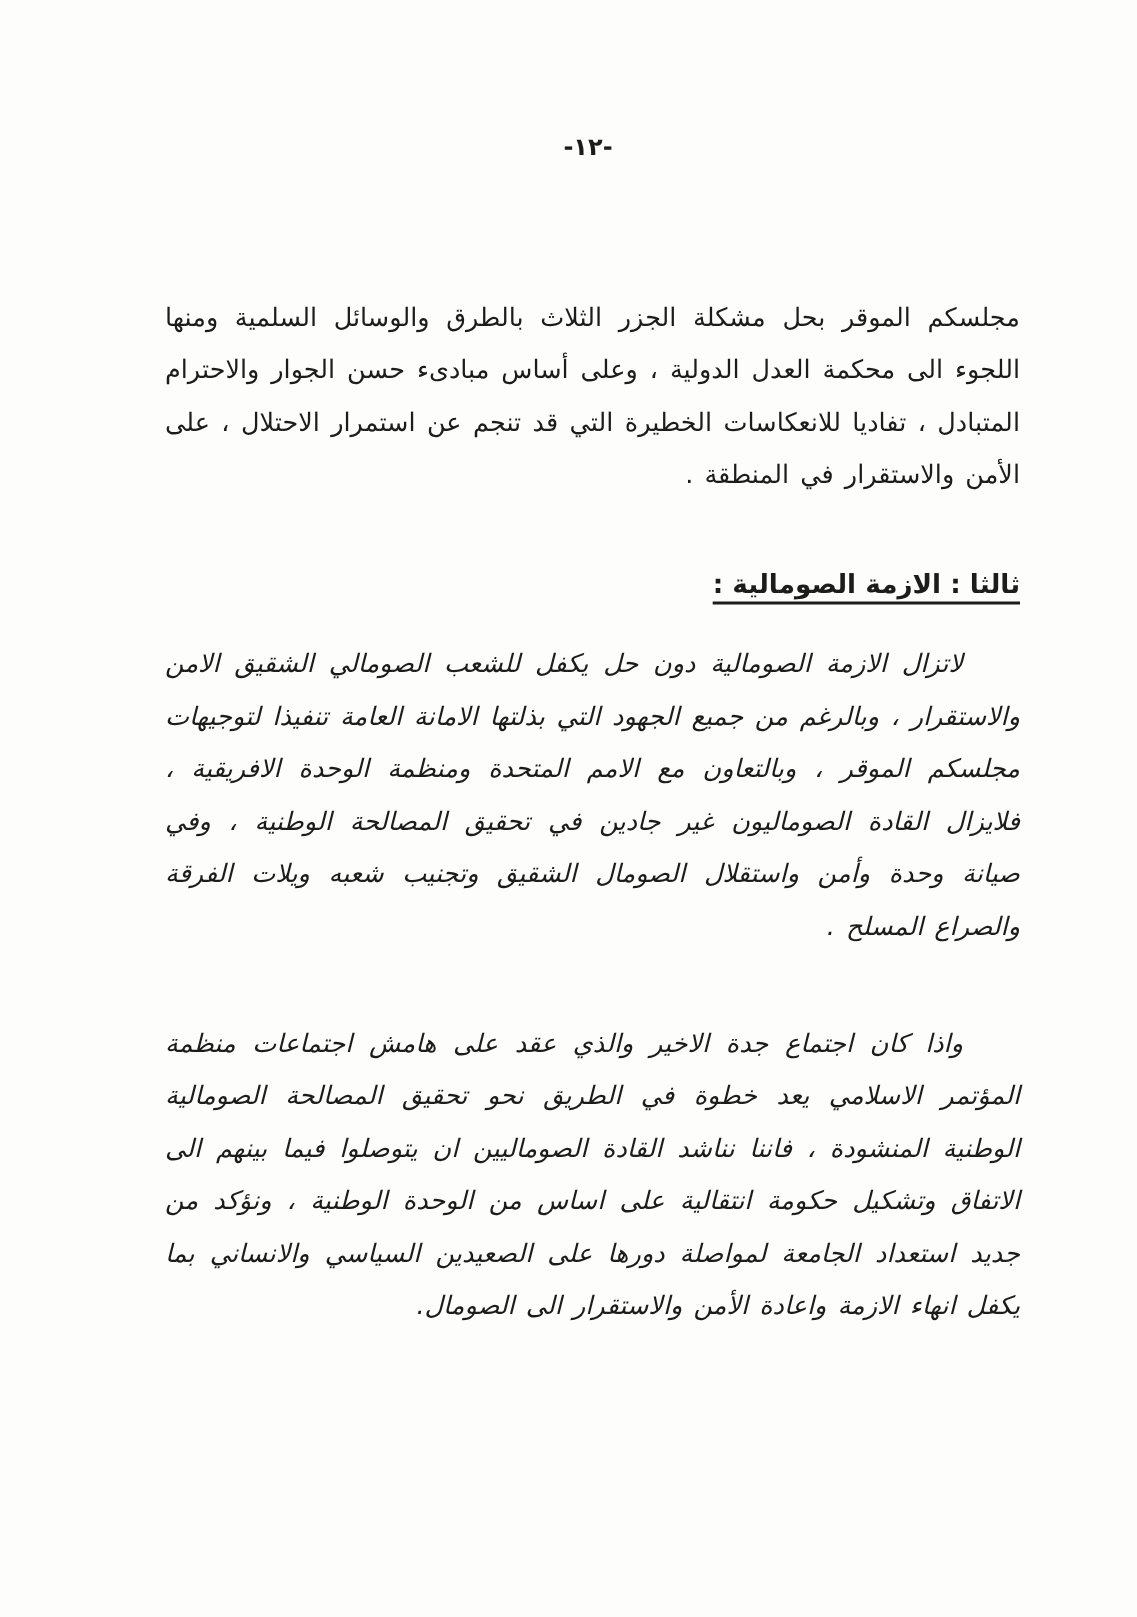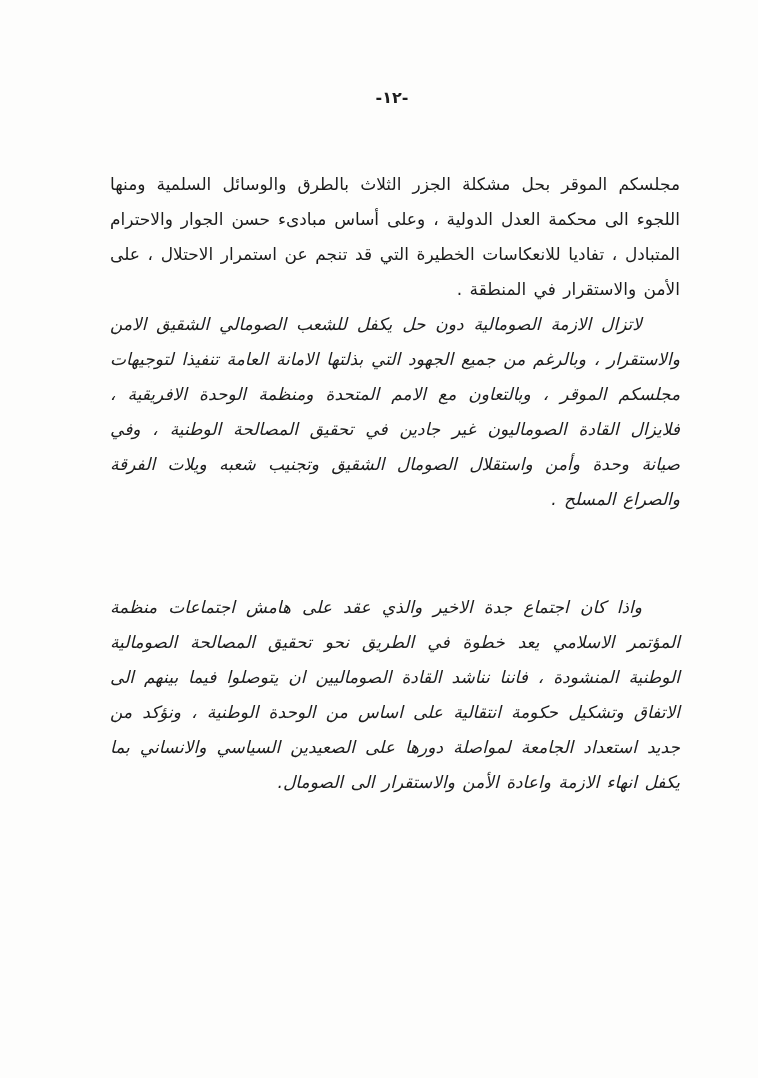--- a/index.html
+++ b/index.html
@@ -35,52 +35,53 @@
   }
   p.para {
     margin: 0;
     font-size: 17px;
     line-height: 35px;
     text-align: justify;
     text-justify: inter-word;
     word-spacing: 2px;
   }
   p.para-first {
-    margin-top: 60px;
+    margin-top: 88px;
   }
   p.para-indent {
     text-indent: 38px;
     font-style: italic;
   }
   h2.section-heading {
     margin: 45px 0 26px 0;
     font-size: 17.5px;
     font-weight: bold;
     text-decoration: underline;
     text-underline-offset: 6px;
     text-decoration-thickness: 1.5px;
   }
   p.para-mid {
     margin-top: 0;
   }
   p.para-last {
-    margin-top: 73px;
+    margin-top: 43px;
   }
 </style>
 </head>
 <body>
 
 <div class="page">
 
   <div class="page-number">-١٢-</div>
 
   <div class="content">
 
     <p class="para para-first">مجلسكم الموقر بحل مشكلة الجزر الثلاث بالطرق والوسائل السلمية ومنها اللجوء الى محكمة العدل الدولية ، وعلى أساس مبادىء حسن الجوار والاحترام المتبادل ، تفاديا للانعكاسات الخطيرة التي قد تنجم عن استمرار الاحتلال ، على الأمن والاستقرار في المنطقة .</p>
 
+    <h2 class="section-heading">ثالثا : الازمة الصومالية :</h2>
 
     <p class="para para-mid para-indent">لاتزال الازمة الصومالية دون حل يكفل للشعب الصومالي الشقيق الامن والاستقرار ، وبالرغم من جميع الجهود التي بذلتها الامانة العامة تنفيذا لتوجيهات مجلسكم الموقر ، وبالتعاون مع الامم المتحدة ومنظمة الوحدة الافريقية ، فلايزال القادة الصوماليون غير جادين في تحقيق المصالحة الوطنية ، وفي صيانة وحدة وأمن واستقلال الصومال الشقيق وتجنيب شعبه ويلات الفرقة والصراع المسلح .</p>
 
     <p class="para para-last para-indent">واذا كان اجتماع جدة الاخير والذي عقد على هامش اجتماعات منظمة المؤتمر الاسلامي يعد خطوة في الطريق نحو تحقيق المصالحة الصومالية الوطنية المنشودة ، فاننا نناشد القادة الصوماليين ان يتوصلوا فيما بينهم الى الاتفاق وتشكيل حكومة انتقالية على اساس من الوحدة الوطنية ، ونؤكد من جديد استعداد الجامعة لمواصلة دورها على الصعيدين السياسي والانساني بما يكفل انهاء الازمة واعادة الأمن والاستقرار الى الصومال.</p>
 
   </div>
 
 </div>
 
 </body></html>

